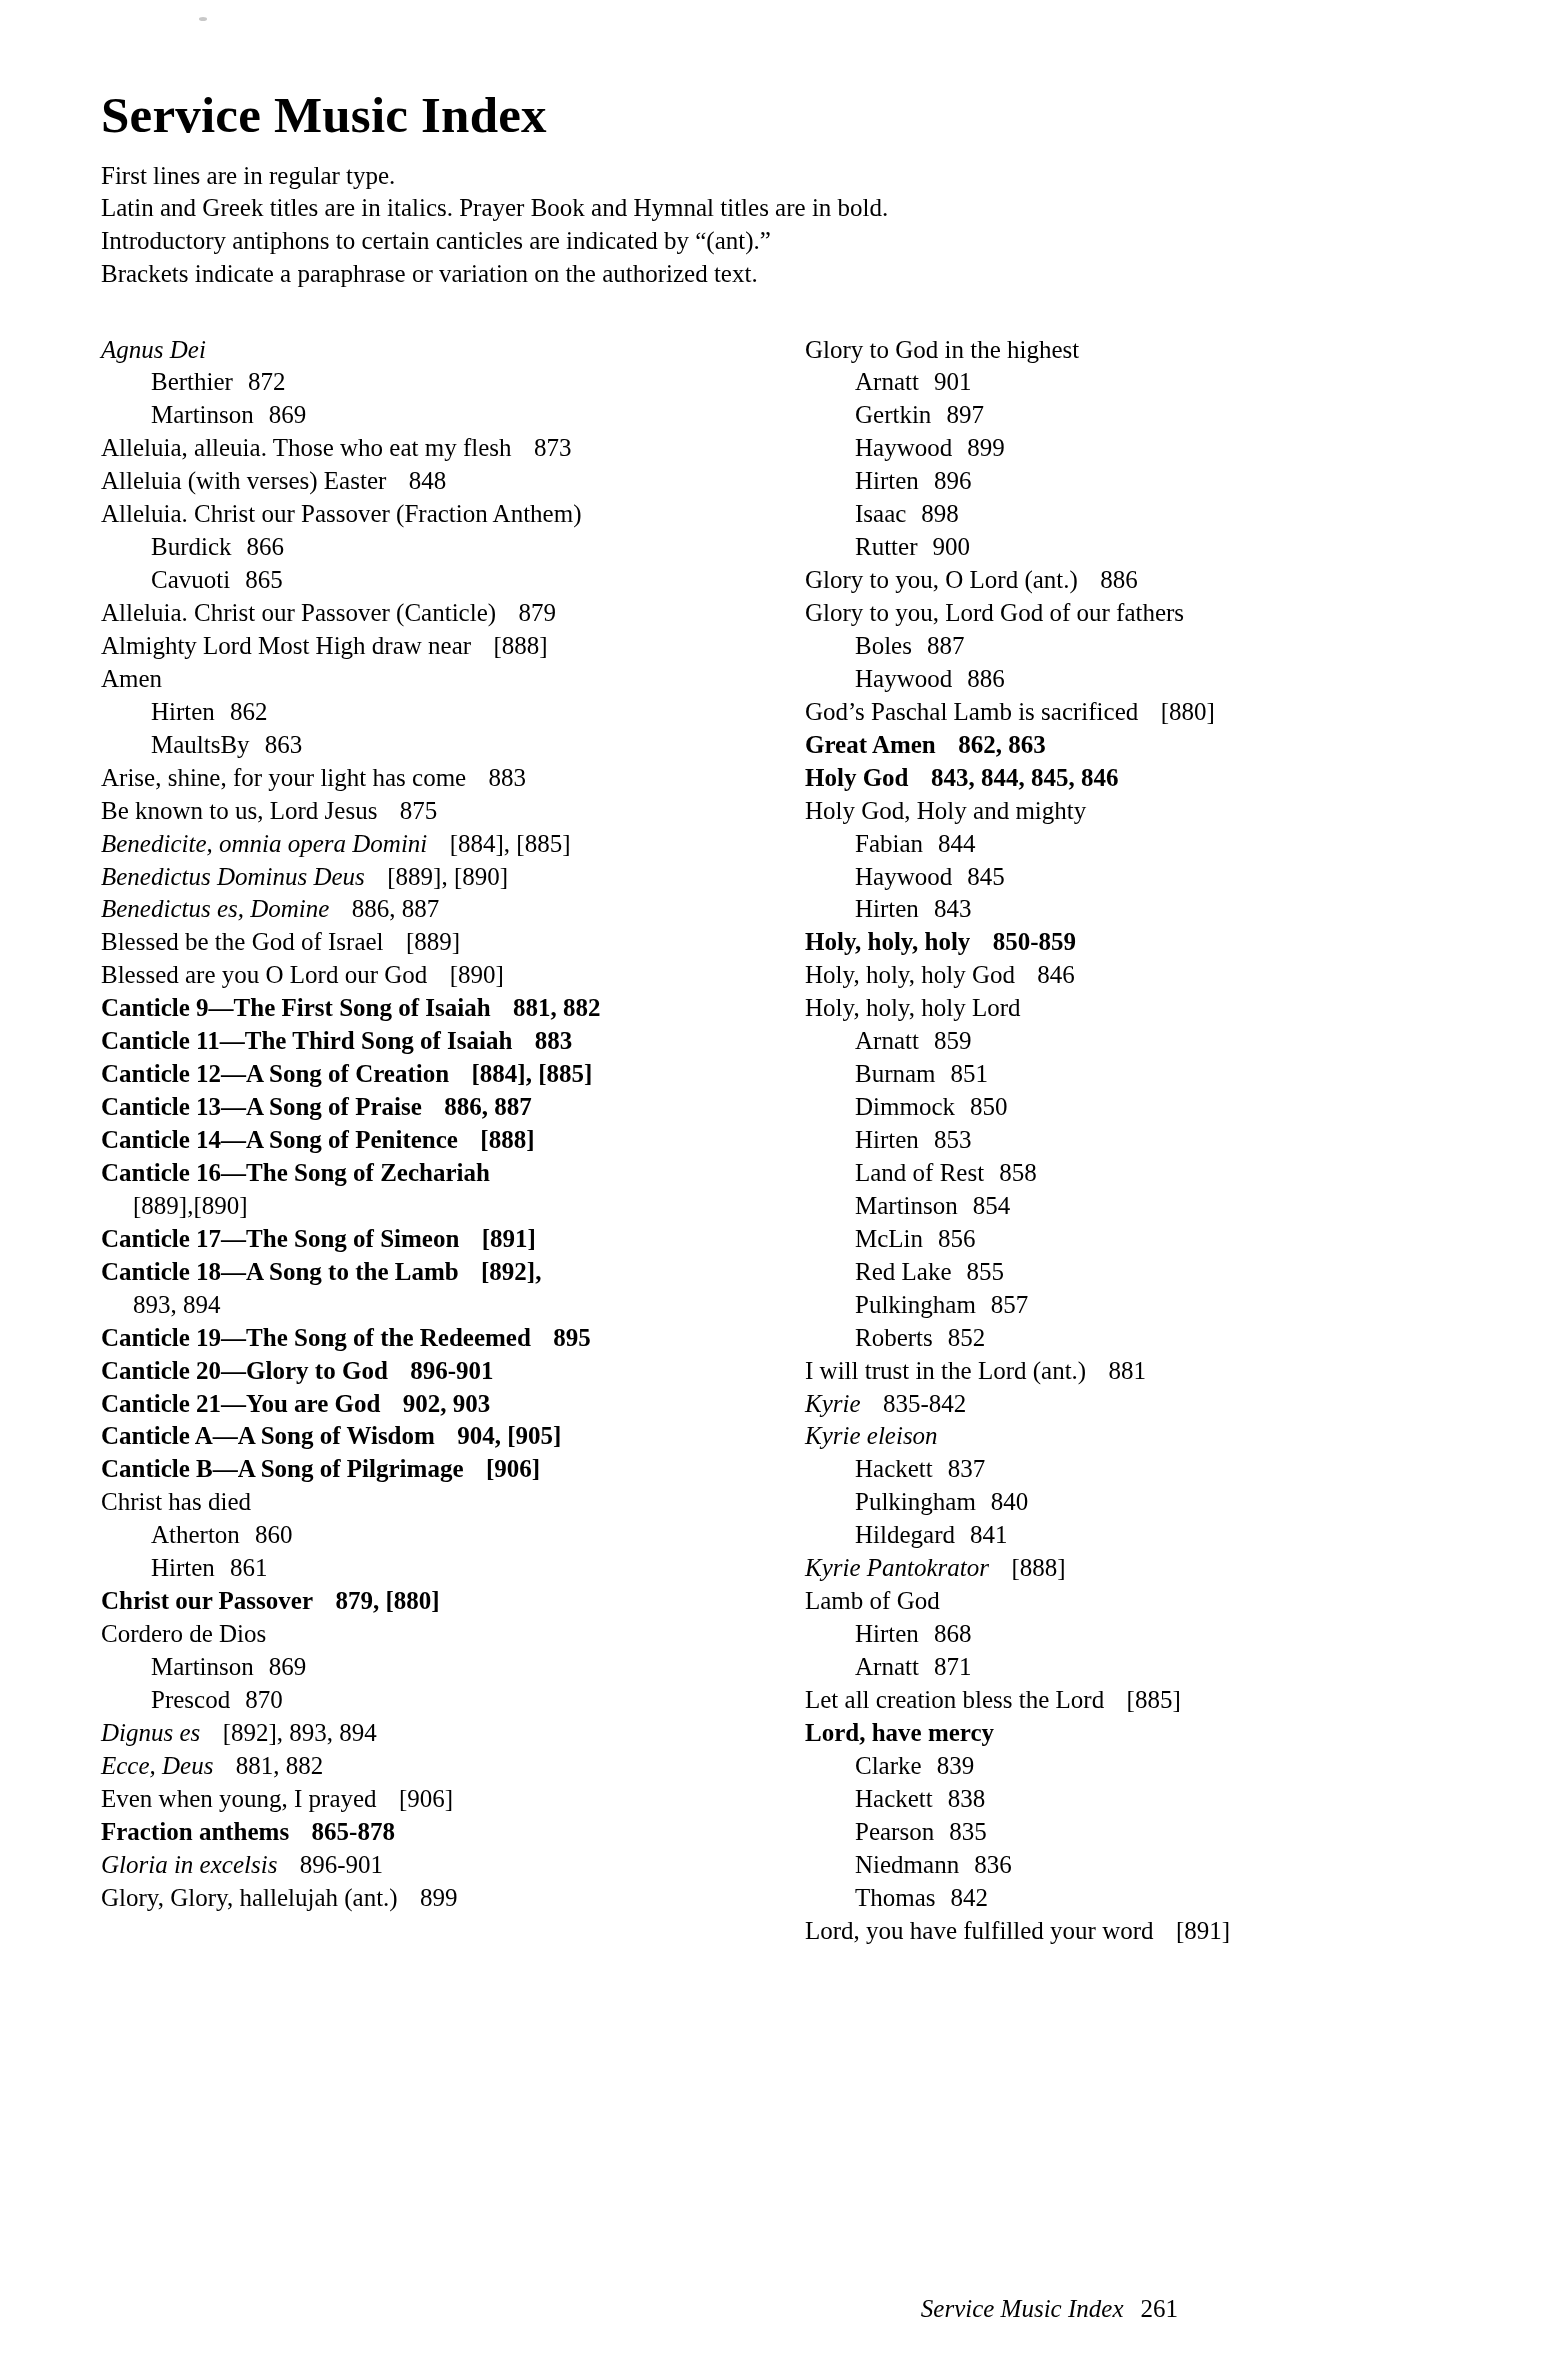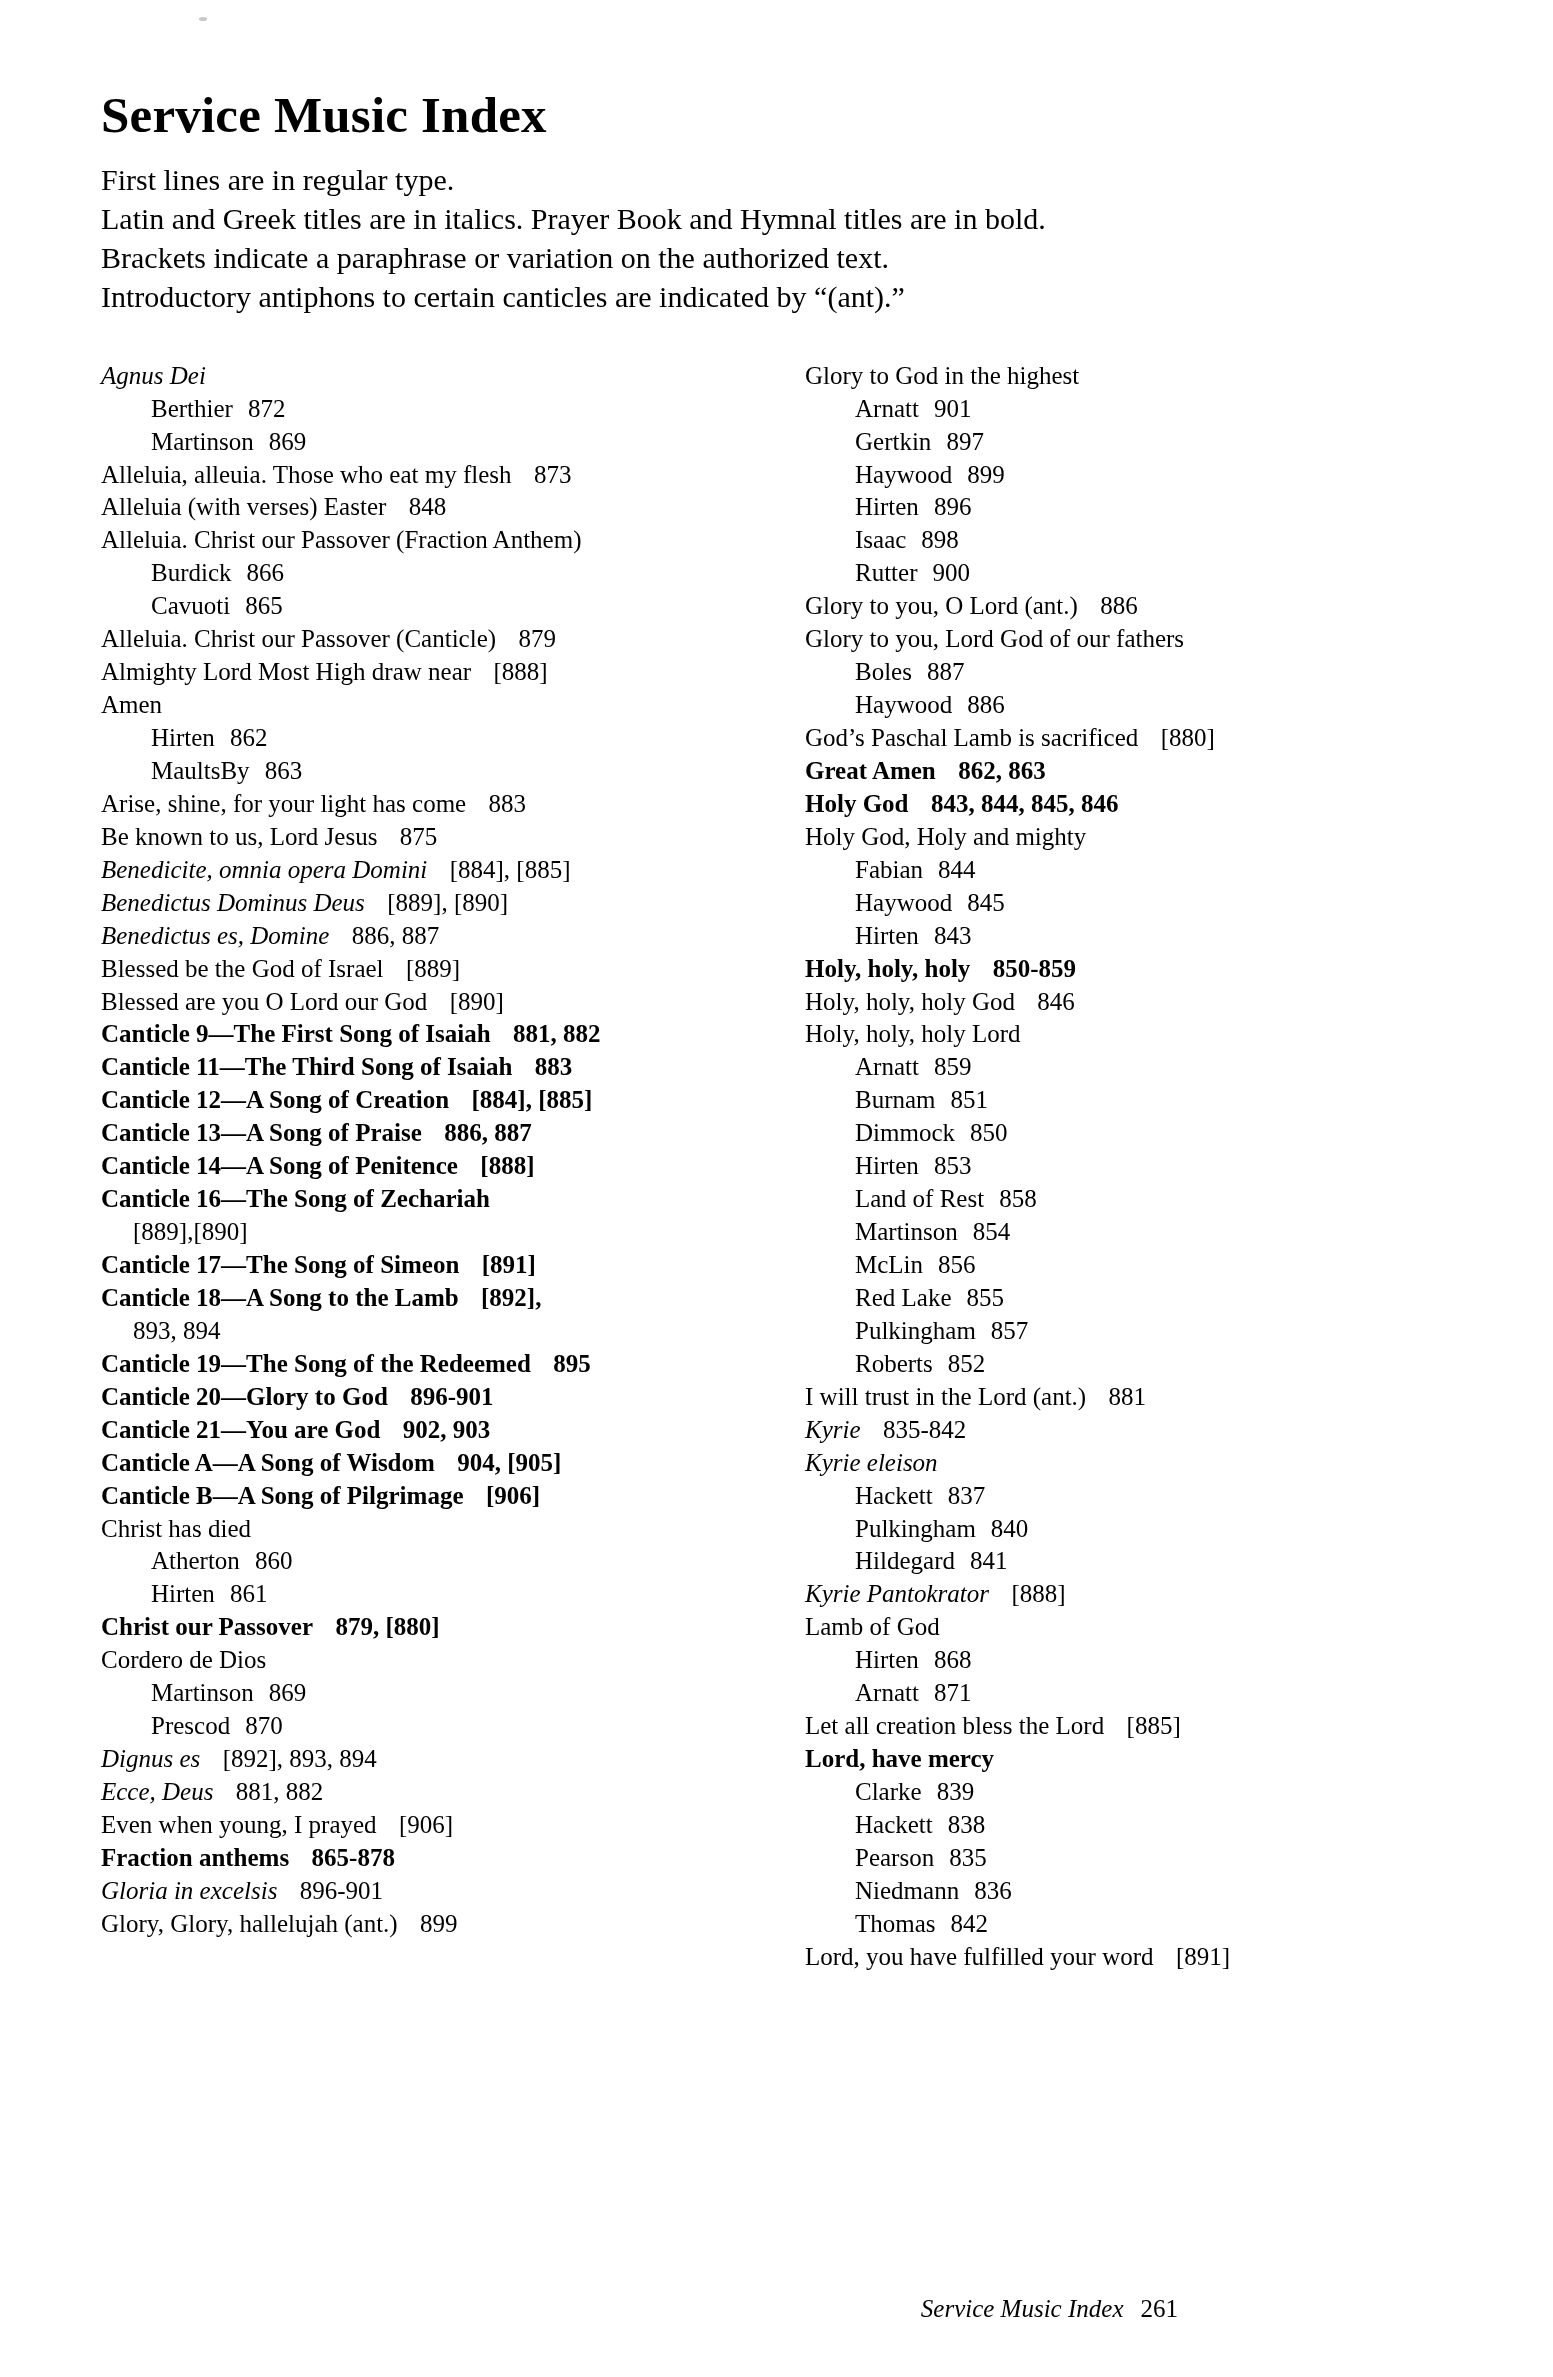--- a/index.html
+++ b/index.html
@@ -36,21 +36,21 @@
     line-height: 1.05;
     margin: 0 0 17px 0;
     white-space: nowrap;
   }
 
   
   .intro {
     margin: 0 0 43px 0;
   }
   .intro-line {
-    font-size: 30px;
+    font-size: 25px;
     line-height: 1.31;
     white-space: nowrap;
   }
   .b { font-weight: bold; }
   .i { font-style: italic; }
 
   
   .columns {
     display: flex;
     flex-direction: row;
@@ -113,22 +113,22 @@
 
 <div class="page">
 
   <div class="content">
 
     <h1 class="page-title">Service Music Index</h1>
 
     <div class="intro">
       <div class="intro-line">First lines are in regular type.</div>
       <div class="intro-line">Latin and Greek titles are in italics. Prayer Book and Hymnal titles are in bold.</div>
+      <div class="intro-line">Introductory antiphons to certain canticles are indicated by “(ant).”</div>
       <div class="intro-line">Brackets indicate a paraphrase or variation on the authorized text.</div>
-      <div class="intro-line">Introductory antiphons to certain canticles are indicated by “(ant).”</div>
     </div>
 
     <div class="columns">
       <div class="col left">
           <div class="entry lvl0"><span class="i">Agnus Dei</span></div>
           <div class="entry lvl1"><span>Berthier</span><span class="gap-sm"></span><span class="num">872</span></div>
           <div class="entry lvl1"><span>Martinson</span><span class="gap-sm"></span><span class="num">869</span></div>
           <div class="entry lvl0"><span>Alleluia, alleuia. Those who eat my flesh</span><span class="gap-md"></span><span class="num">873</span></div>
           <div class="entry lvl0"><span>Alleluia (with verses) Easter</span><span class="gap-md"></span><span class="num">848</span></div>
           <div class="entry lvl0"><span>Alleluia. Christ our Passover (Fraction Anthem)</span></div>

